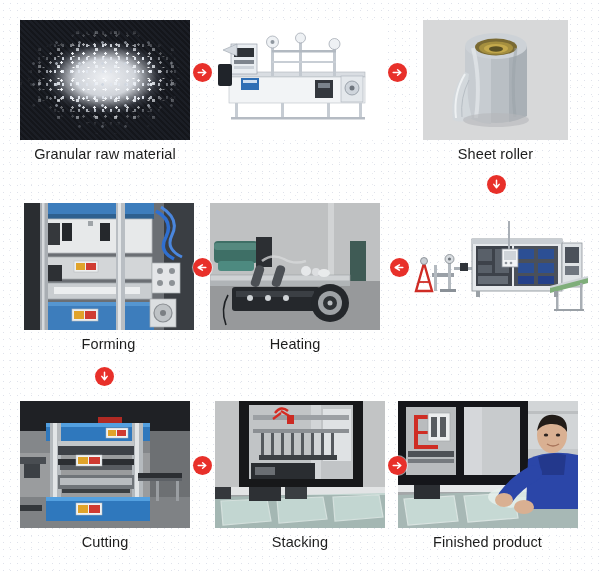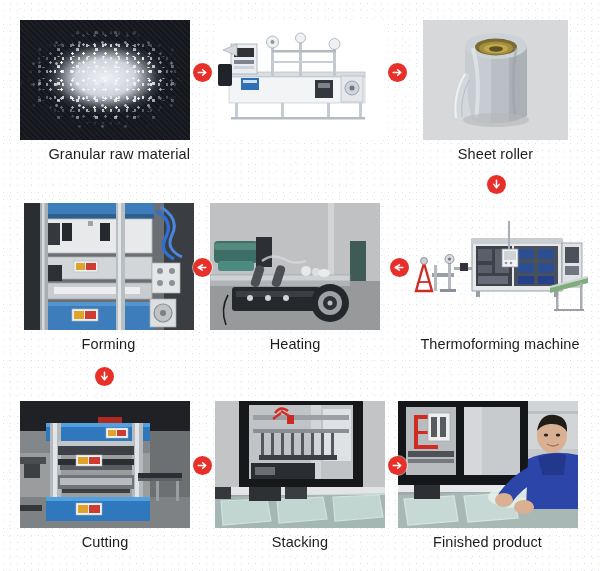--- a/index.html
+++ b/index.html
@@ -100,21 +100,21 @@
             mask-image: radial-gradient(ellipse 58% 52% at 50% 50%, #000 0%, #000 50%, transparent 88%);
   }
 
   svg.scene { display:block; width:100%; height:100%; }
 </style>
 </head>
 <body>
 
 <div class="flow">
 
-  <div class="cell" style="left:20px; top:20px; width:170px;align-items:flex-end;">
+  <div class="cell" style="left:20px; top:20px; width:170px;">
     <div class="thumb" style="width:170px; height:120px;">
       <div class="art-granules"></div>
     </div>
     <div class="caption">Granular raw material</div>
   </div>
 
   <div class="cell" style="left:215px; top:20px; width:170px;">
     <div class="thumb plain" style="width:170px; height:120px;">
       <svg class="scene" viewBox="0 0 170 120" preserveAspectRatio="xMidYMid meet">
         <rect width="170" height="120" fill="#ffffff"></rect>
@@ -351,21 +351,20 @@
         <path d="M 140 84 L 178 74 L 178 80 L 140 90 Z" fill="#7fae7a"></path>
         <path d="M 140 84 L 178 74" stroke="#cfd4d8" stroke-width="2"></path>
         <rect x="146" y="88" width="2.5" height="20" fill="#a8aeb4"></rect>
         <rect x="170" y="80" width="2.5" height="26" fill="#a8aeb4"></rect>
         <rect x="144" y="106" width="30" height="2" fill="#9aa0a6"></rect>
 
         <rect x="66" y="88" width="4" height="6" fill="#9aa0a6"></rect>
         <rect x="144" y="88" width="4" height="6" fill="#9aa0a6"></rect>
       </svg>
     </div>
-    <div class="caption">Thermoforming machine</div>
   </div>
 
   <div class="arrow" style="left:390px; top:258px;">
     <svg width="11" height="11" viewBox="0 0 11 11" aria-hidden="true">
       <path d="M8.8 5.5 H1.7 M5.4 2.8 L1.2 5.5 L5.4 8.2" stroke="#ffffff" stroke-width="1.5" fill="none" stroke-linecap="round" stroke-linejoin="round"></path>
     </svg>
   </div>
 
   <div class="arrow" style="left:193px; top:258px;">
     <svg width="11" height="11" viewBox="0 0 11 11" aria-hidden="true">

